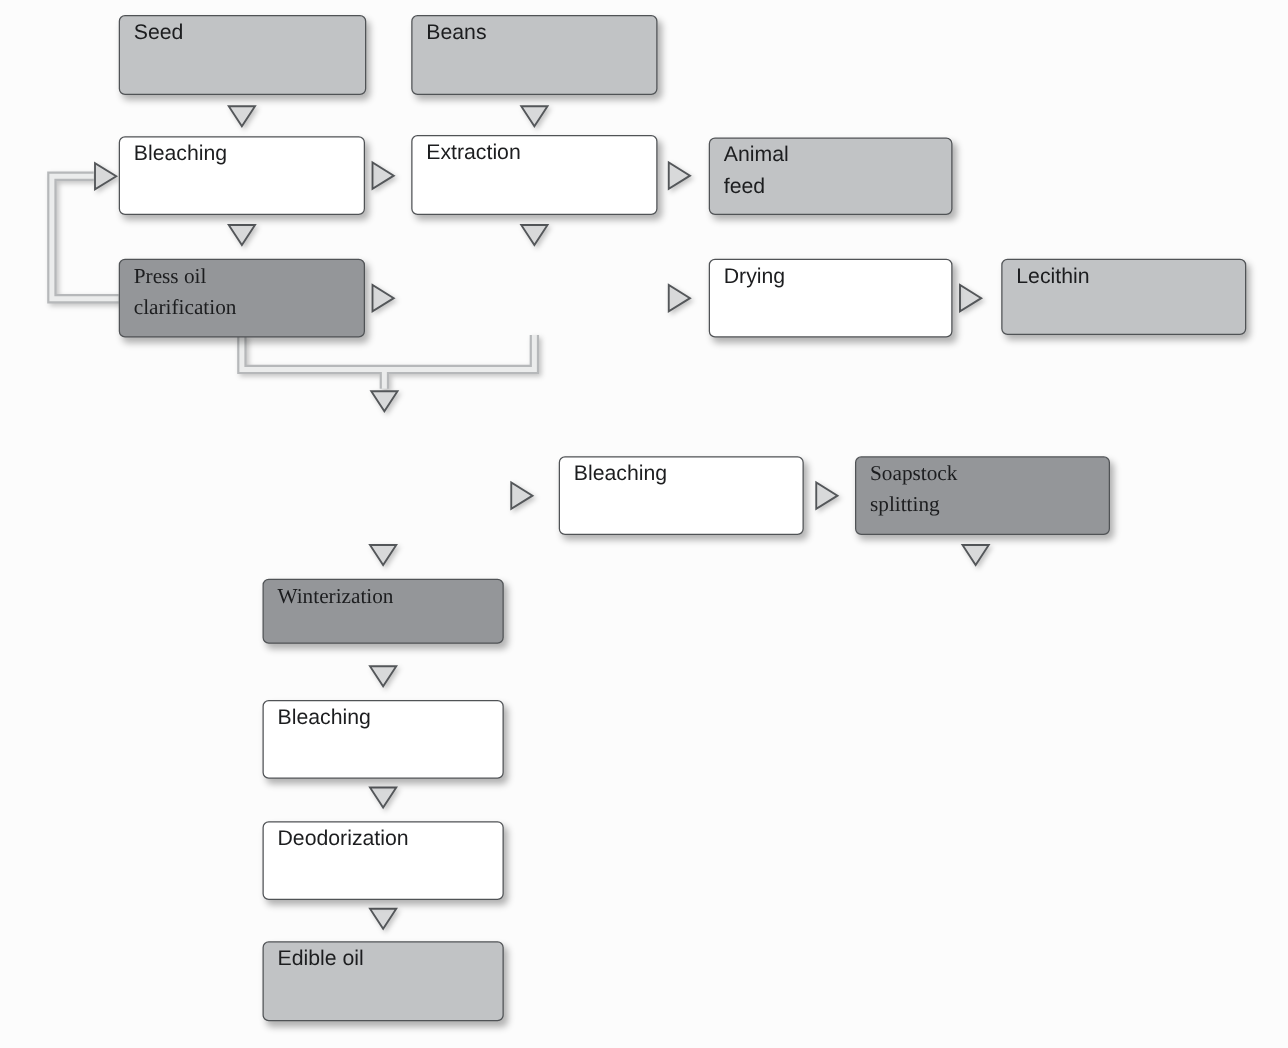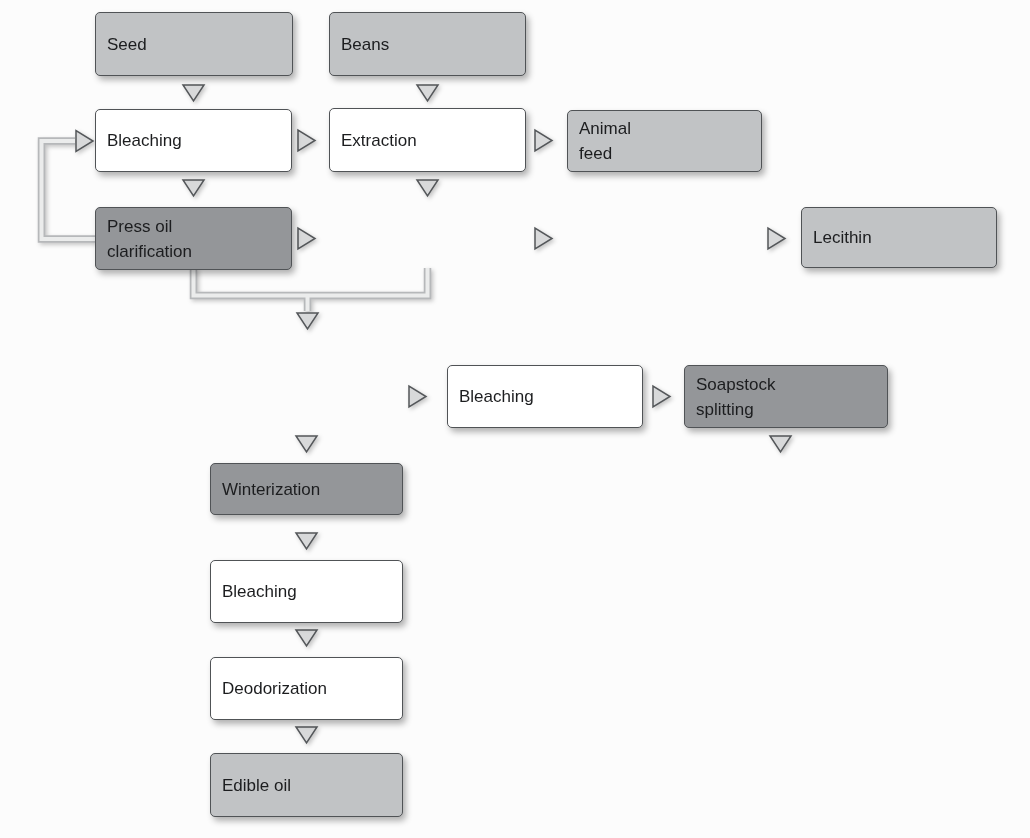--- a/index.html
+++ b/index.html
@@ -12,29 +12,29 @@
   .canvas{position:relative;width:1030px;height:838px;}
   .connectors{
     position:absolute;left:0;top:0;z-index:1;
     filter:drop-shadow(2px 2px 2px rgba(0,0,0,0.22));
   }
   .pipe-outer path{fill:none;stroke:var(--pipe-outer,#b6b8ba);stroke-width:7.5;stroke-linejoin:miter;}
   .pipe-inner path{fill:none;stroke:var(--pipe-inner,#ebecec);stroke-width:4;stroke-linejoin:miter;}
   .tri{fill:var(--arrow-fill,#d8d9da);stroke:var(--arrow-stroke,#54575a);stroke-width:1.5;stroke-linejoin:miter;}
   .node{
     position:absolute;z-index:2;
-    display:flex;align-items:center;
+    display:flex;
     box-sizing:border-box;
     border:1.6px solid var(--box-border,#505356);
     border-radius:5px;
     padding:0 11px;
     box-shadow:3px 4px 6px rgba(0,0,0,0.30);
   }
   .node.light{background:var(--box-light,#c1c3c5);}
-  .node.dark{background:var(--box-dark,#949699);}
+  .node.dark{background:var(--box-dark,#949699);font-family:Liberation Serif, serif;}
   .node.white{background:var(--box-white,#ffffff);}
   .node-label{
     font-size:17px;color:var(--text,#1c1d1f);
     line-height:25px;white-space:pre-line;letter-spacing:0;
   }
 </style>
 </head>
 <body>
 
 <div class="canvas">
@@ -93,20 +93,23 @@
     <span class="node-label">Animal
 feed</span>
   </div>
 
   <div class="node dark" style="left:95px;top:207px;width:197px;height:63px">
     <span class="node-label">Press oil
 clarification</span>
   </div>
 
 
+  <div class="node white" style="left:567px;top:207px;width:195px;height:63px">
+    <span class="node-label">Drying</span>
+  </div>
 
   <div class="node light" style="left:801px;top:207px;width:196px;height:61px">
     <span class="node-label">Lecithin</span>
   </div>
 
 
   <div class="node white" style="left:447px;top:365px;width:196px;height:63px">
     <span class="node-label">Bleaching</span>
   </div>
 

